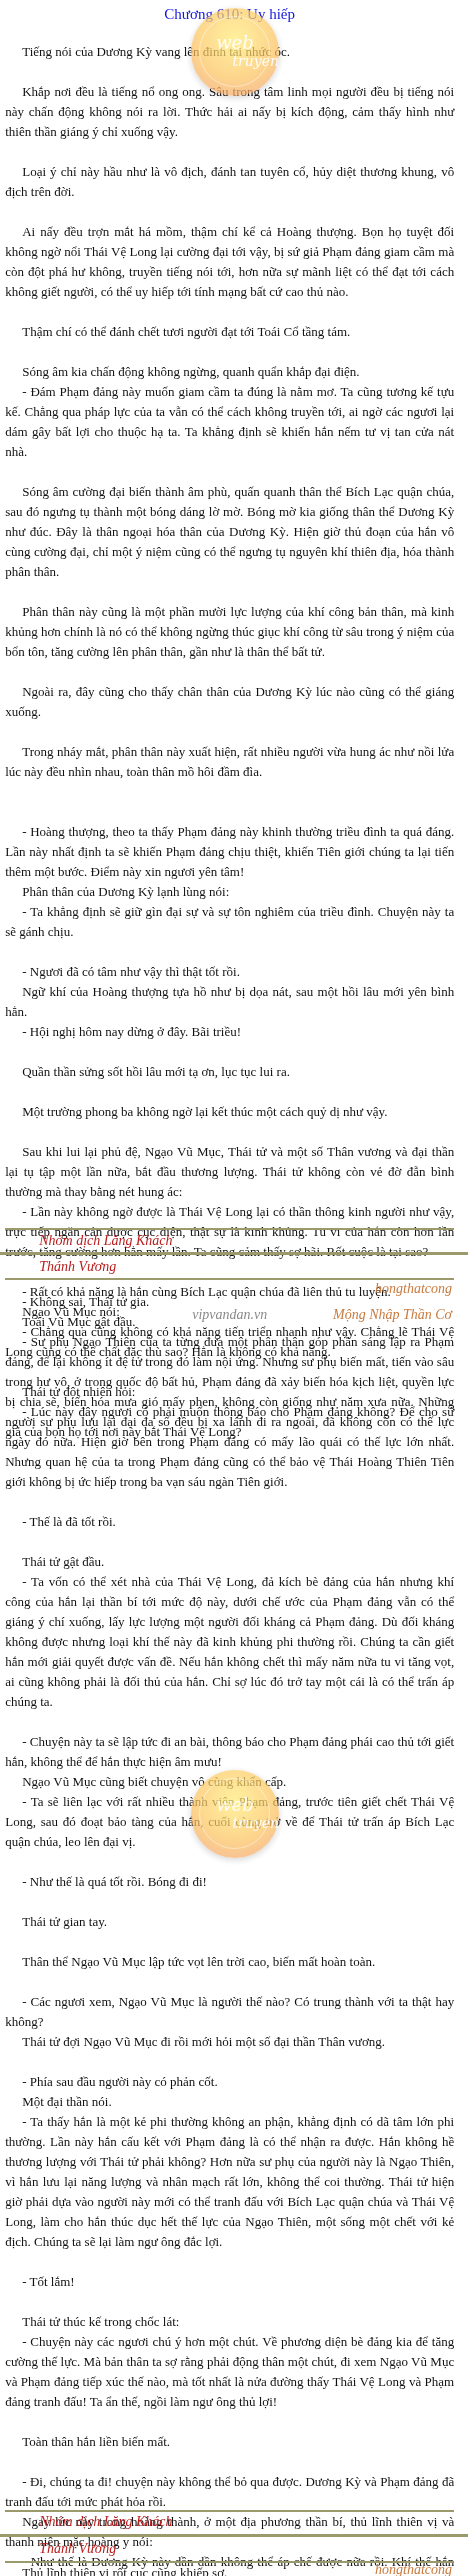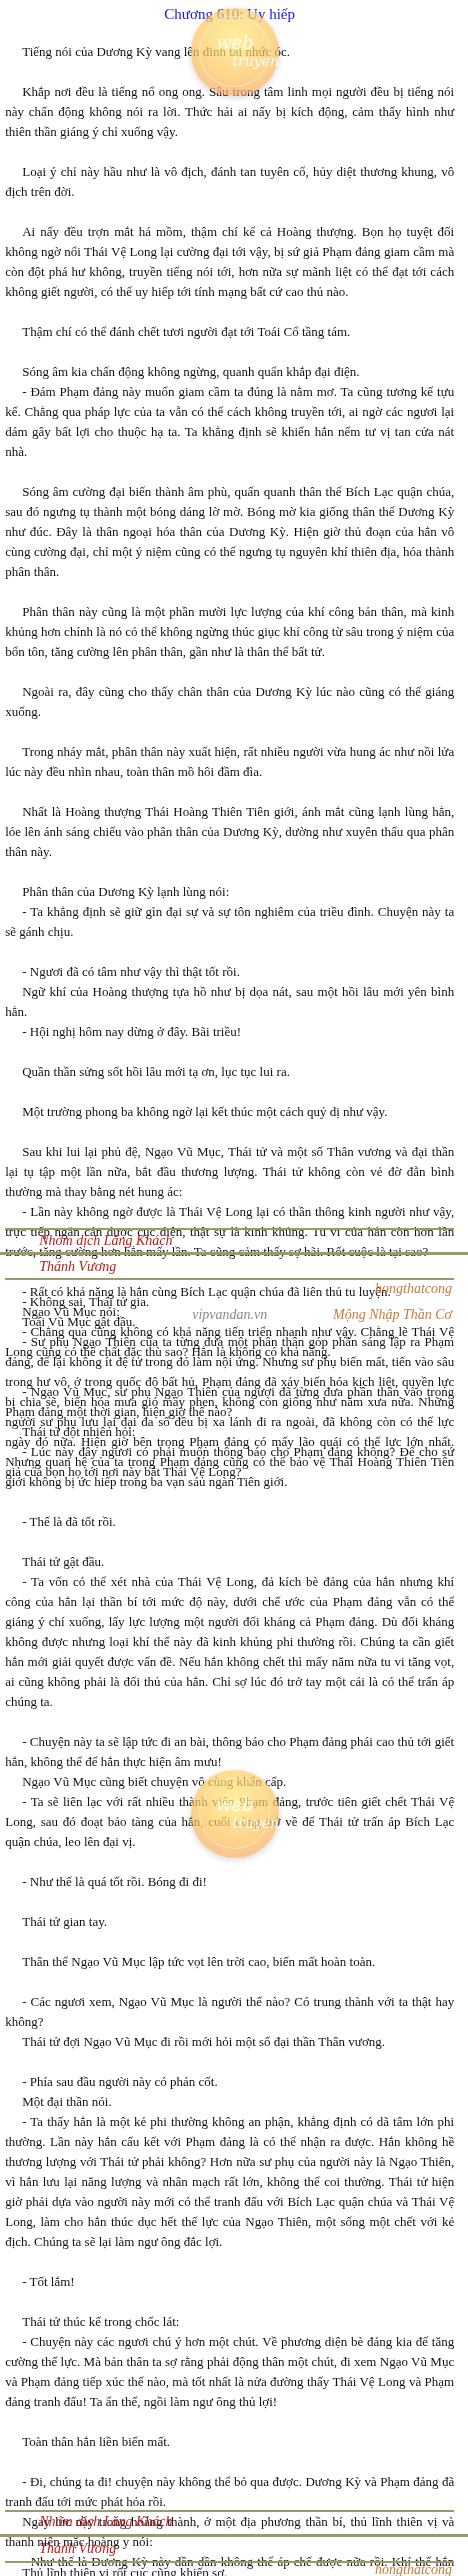--- a/index.html
+++ b/index.html
@@ -48,41 +48,40 @@
     <p class="p">- Đám Phạm đảng này muốn giam cầm ta đúng là nằm mơ. Ta cũng tương kế tựu kế. Chẳng qua pháp lực của ta vẫn có thể cách không truyền tới, ai ngờ các ngươi lại dám gây bất lợi cho thuộc hạ ta. Ta khẳng định sẽ khiến hắn nếm tư vị tan cửa nát nhà.</p>
     <div class="gap"></div>
     <p class="p">Sóng âm cường đại biến thành âm phù, quấn quanh thân thể Bích Lạc quận chúa, sau đó ngưng tụ thành một bóng dáng lờ mờ. Bóng mờ kia giống thân thể Dương Kỳ như đúc. Đây là thân ngoại hóa thân của Dương Kỳ. Hiện giờ thủ đoạn của hắn vô cùng cường đại, chỉ một ý niệm cũng có thể ngưng tụ nguyên khí thiên địa, hóa thành phân thân.</p>
     <div class="gap"></div>
     <p class="p">Phân thân này cũng là một phần mười lực lượng của khí công bản thân, mà kinh khủng hơn chính là nó có thể không ngừng thúc giục khí công từ sâu trong ý niệm của bổn tôn, tăng cường lên phân thân, gần như là thân thể bất tử.</p>
     <div class="gap"></div>
     <p class="p">Ngoài ra, đây cũng cho thấy chân thân của Dương Kỳ lúc nào cũng có thể giáng xuống.</p>
     <div class="gap"></div>
     <p class="p">Trong nháy mắt, phân thân này xuất hiện, rất nhiều người vừa hung ác như nồi lửa lúc này đều nhìn nhau, toàn thân mồ hôi đầm đìa.</p>
     <div class="gap"></div>
-    <p class="p">Nhất là Hoàng thượng Thái Hoàng Thiên Tiên giới, ánh mắt cũng lạnh lùng hẳn, lóe lên ánh sáng chiếu vào phân thân của Dương Kỳ, dường như xuyên thấu qua phân thân này.</p>
     <div class="gap"></div>
+    <p class="p">- Hoàng thượng, theo ta thấy Phạm đảng này khinh thường triều đình ta quá đáng. Lần này nhất định ta sẽ khiến Phạm đảng chịu thiệt, khiến Tiên giới chúng ta lại tiến thêm một bước. Điểm này xin ngươi yên tâm!</p>
     <p class="p">Phân thân của Dương Kỳ lạnh lùng nói:</p>
     <p class="p">- Ta khẳng định sẽ giữ gìn đại sự và sự tôn nghiêm của triều đình. Chuyện này ta sẽ gánh chịu.</p>
     <div class="gap"></div>
     <p class="p">- Ngươi đã có tâm như vậy thì thật tốt rồi.</p>
     <p class="p">Ngữ khí của Hoàng thượng tựa hồ như bị dọa nát, sau một hồi lâu mới yên bình hẳn.</p>
     <p class="p">- Hội nghị hôm nay dừng ở đây. Bãi triều!</p>
     <div class="gap"></div>
     <p class="p">Quần thần sửng sốt hồi lâu mới tạ ơn, lục tục lui ra.</p>
     <div class="gap"></div>
     <p class="p">Một trường phong ba không ngờ lại kết thúc một cách quỷ dị như vậy.</p>
     <div class="gap"></div>
     <p class="p">Sau khi lui lại phủ đệ, Ngạo Vũ Mục, Thái tử và một số Thân vương và đại thần lại tụ tập một lần nữa, bắt đầu thương lượng. Thái tử không còn vẻ đờ đẫn bình thường mà thay bằng nét hung ác:</p>
     <p class="p">- Lần này không ngờ được là Thái Vệ Long lại có thần thông kinh người như vậy, trực tiếp ngăn cản được cục diện, thật sự là kinh khủng. Tu vi của hắn còn hơn lần trước, tăng cường hơn hẳn mấy lần. Ta cũng cảm thấy sợ hãi. Rốt cuộc là tại sao?</p>
     <div class="gap"></div>
     <p class="p">- Rất có khả năng là hắn cùng Bích Lạc quận chúa đã liên thủ tu luyện.</p>
     <p class="p">Ngạo Vũ Mục nói:</p>
     <p class="p">- Chẳng qua cũng không có khả năng tiến triển nhanh như vậy. Chẳng lẽ Thái Vệ Long cũng có thể chất đặc thù sao? Hẳn là không có khả năng.</p>
     <div class="gap"></div>
-    <p class="p">- Ngạo Vũ Mục, sư phụ Ngạo Thiên của ngươi đã từng đưa phân thân vào trong Phạm đảng một thời gian, hiện giờ thế nào?</p>
     <p class="p">Thái tử đột nhiên hỏi:</p>
     <p class="p">- Lúc này đây ngươi có phải muốn thông báo cho Phạm đảng không? Để cho sứ giả của bọn họ tới nơi này bắt Thái Vệ Long?</p>
   </div>
 </div>
 
 <div class="rule" style="top:1228px;"></div>
 <div class="pager-row" style="top:1232px;">
   <span class="left-green">Nhóm dịch Lăng Khách</span>
   <span class="right-orange">hongthatcong</span>
 </div>

